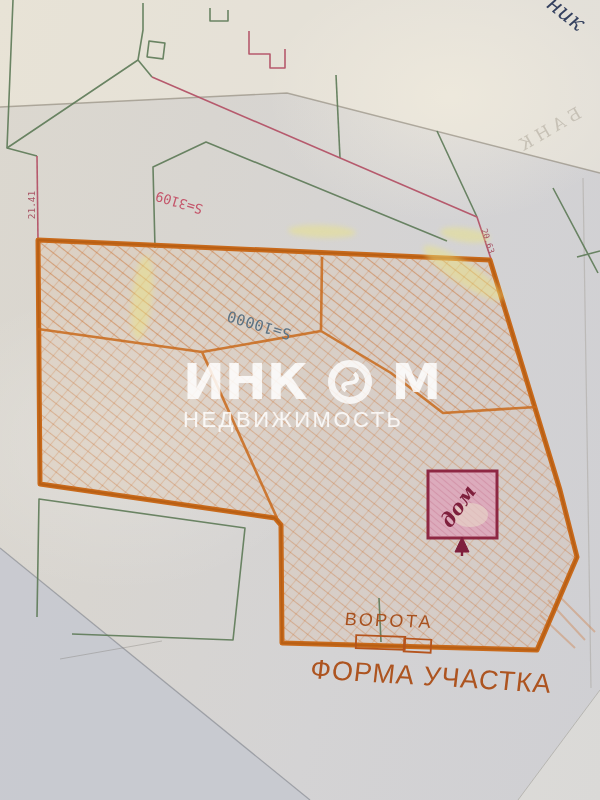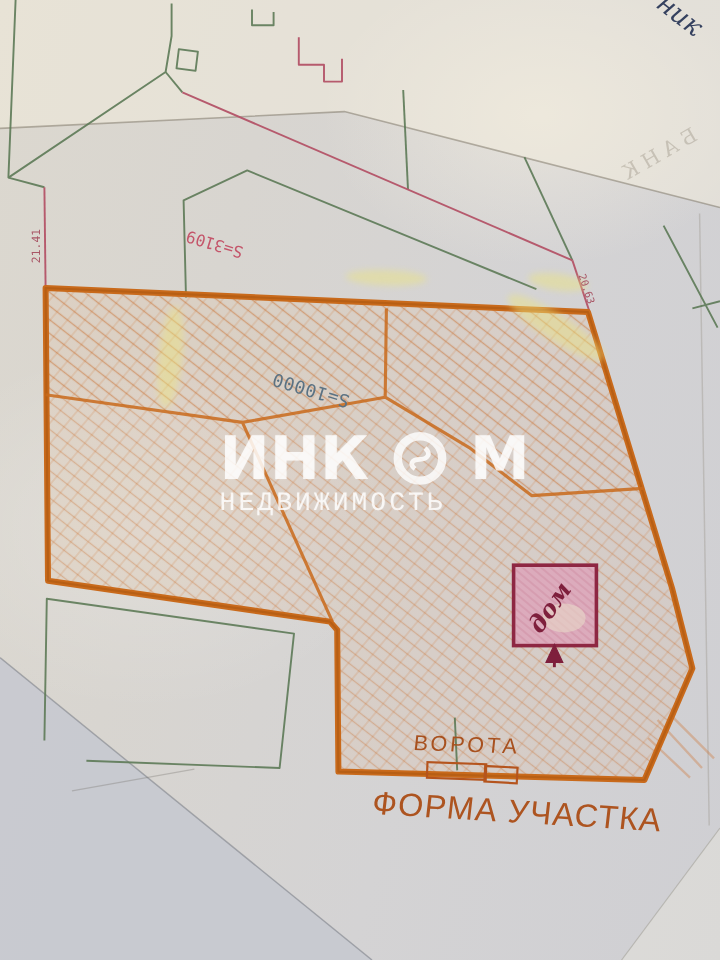--- a/index.html
+++ b/index.html
@@ -26,21 +26,21 @@
     font-size:22px;color:#35415f;transform:translate(-50%,-50%) rotate(38deg);}
   .show-through{left:548px;top:130px;font-family:"DejaVu Serif",serif;font-size:17px;letter-spacing:5px;
     color:rgba(125,115,98,0.30);transform:translate(-50%,-50%) rotate(-30deg) scaleX(-1);}
   .hl{position:absolute;background:#ece47e;opacity:.45;filter:blur(2.5px);border-radius:50%;}
   .watermark{position:absolute;left:183px;top:360px;width:260px;color:rgba(255,255,255,.80);
     text-shadow:0 0 2px rgba(255,255,255,.25);}
   .wm-row1{display:flex;align-items:center;gap:19px;font-weight:bold;font-size:50px;line-height:44px;
     font-family:"DejaVu Sans",sans-serif;transform:scaleY(1.0);}
   .wm-circle{width:30px;height:30px;border:7px solid rgba(255,255,255,.80);border-radius:50%;
     display:flex;align-items:center;justify-content:center;margin:0 1px;}
-  .wm-row2{margin-top:3px;font-family:Liberation Mono, monospace;font-size:22px;letter-spacing:2.5px;}
+  .wm-row2{margin-top:3px;font-family:Liberation Sans, sans-serif;font-size:22px;letter-spacing:2.5px;}
 </style>
 </head>
 <body>
 
 <div class="canvas">
 
   <svg class="art" width="600" height="800" viewBox="0 0 600 800">
     <defs>
       <pattern id="hA" patternUnits="userSpaceOnUse" width="9" height="9" patternTransform="rotate(38)">
         <line x1="0" y1="4.5" x2="9" y2="4.5" stroke="#c86a28" stroke-width="1.1" opacity="0.38"></line>

